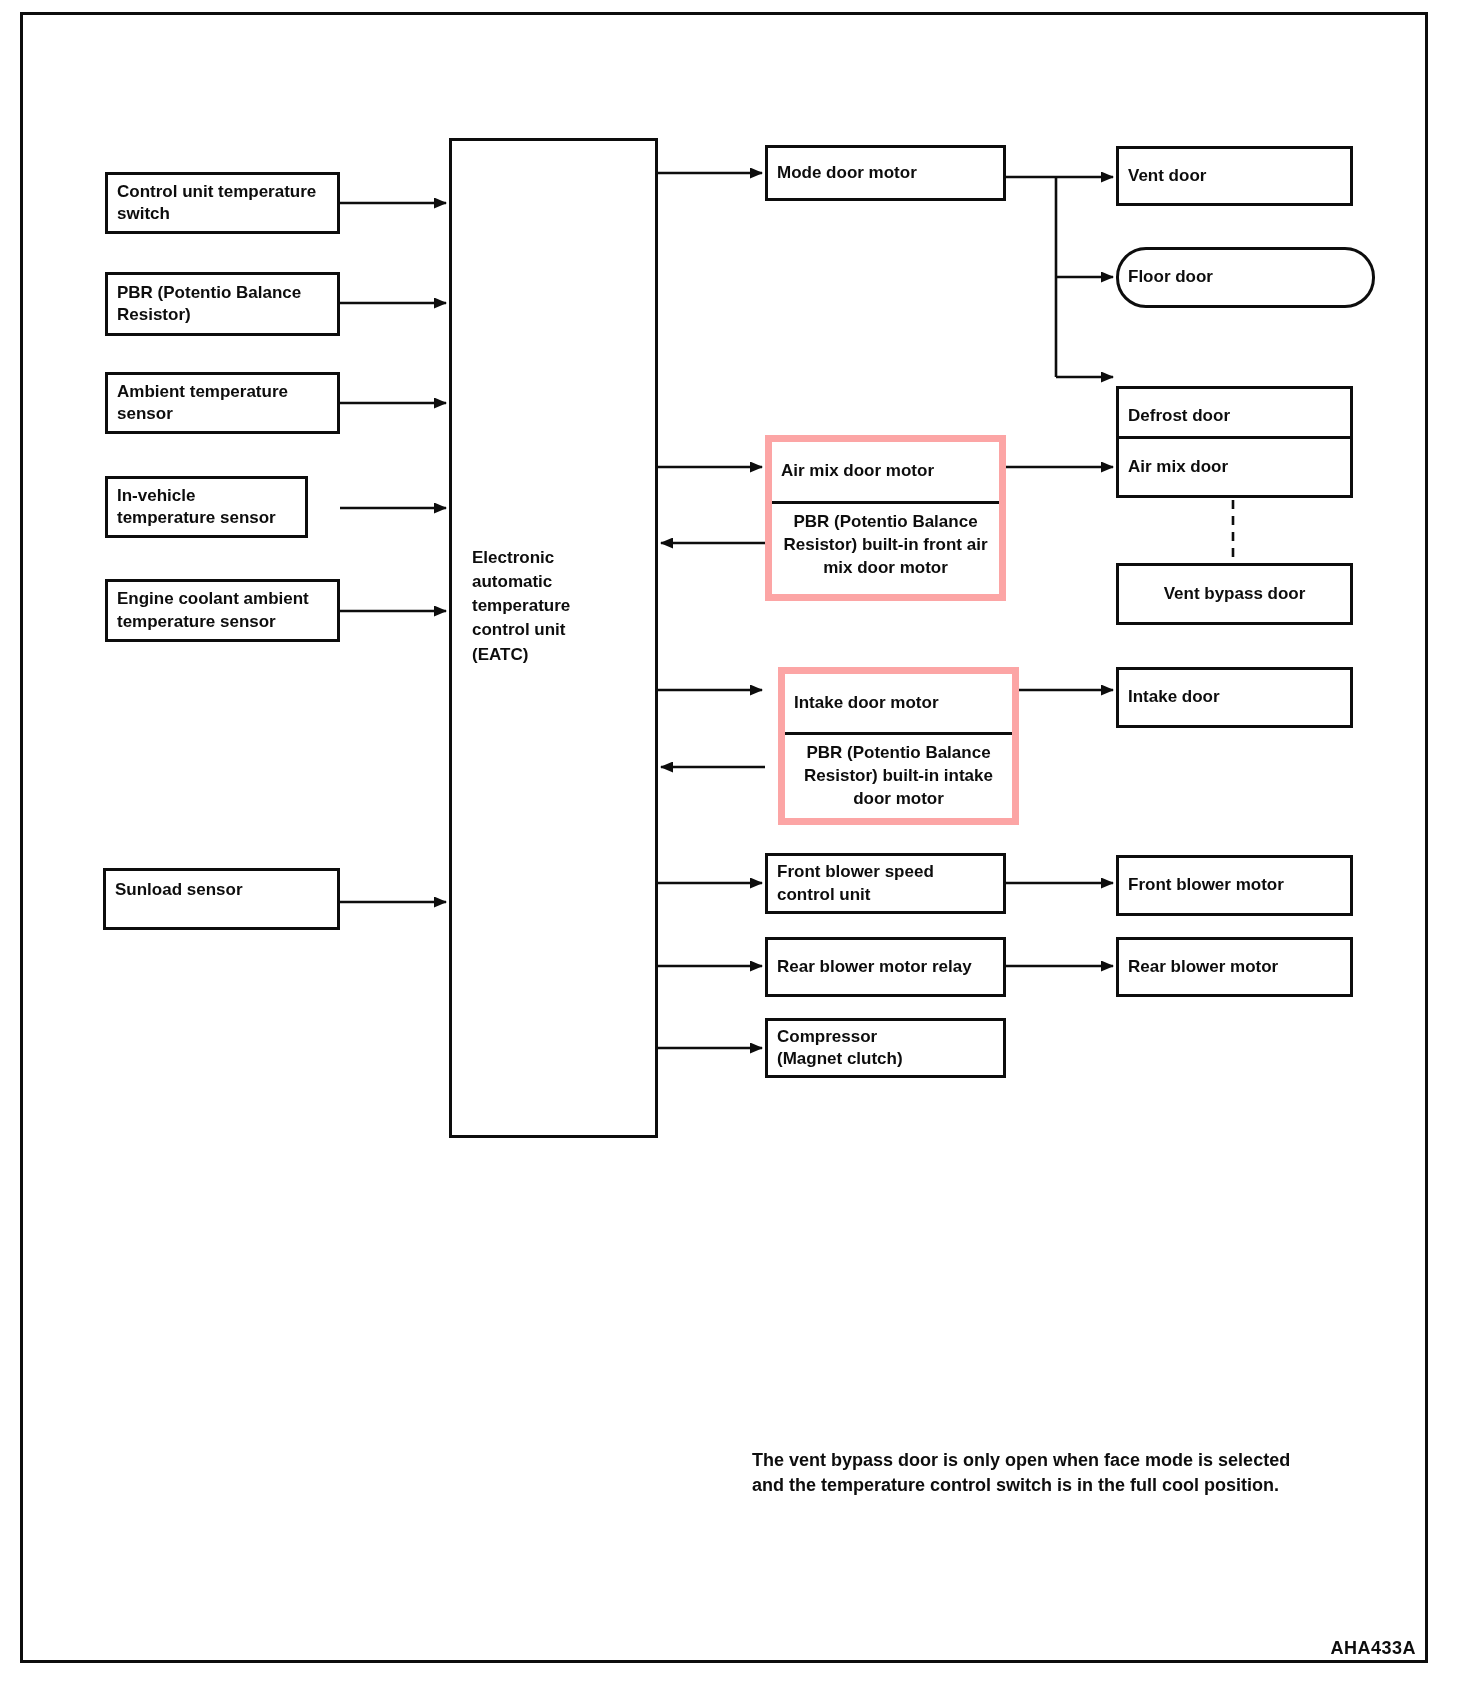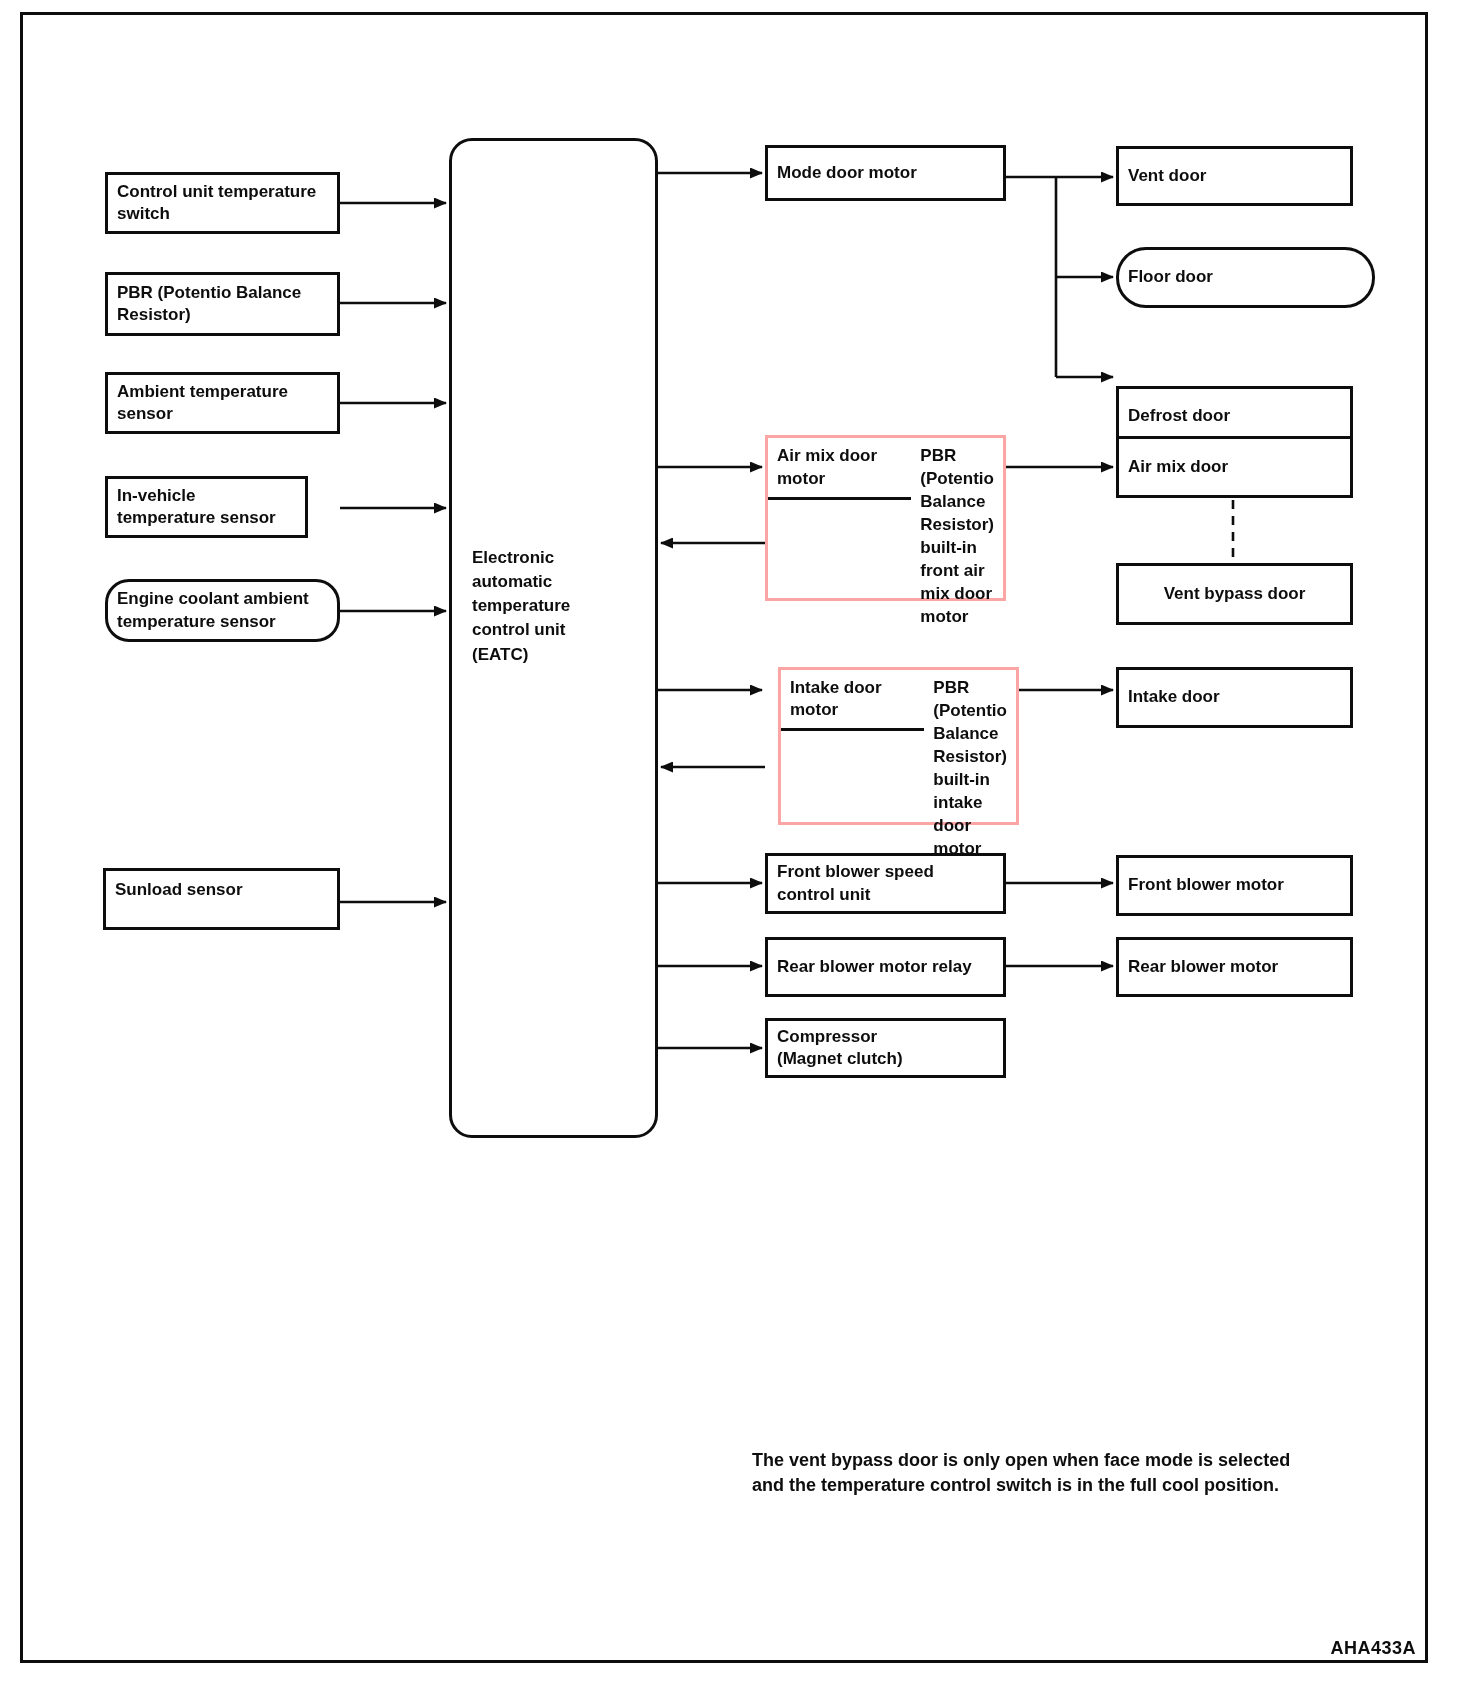--- a/index.html
+++ b/index.html
@@ -8,22 +8,22 @@
     font-family:"Liberation Sans", sans-serif;color:#0d0d0d;
     font-weight:bold;font-size:17px;line-height:1.3;
   }
   #frame{position:absolute;left:20px;top:12px;width:1402px;height:1645px;border:3px solid #0d0d0d;}
   .box{
     position:absolute;border:3px solid #0d0d0d;background:#fff;
     display:flex;align-items:center;box-sizing:border-box;
     padding:4px 9px;
   }
   .compound{
-    position:absolute;border:3px solid #fca5a5;background:#fff;
-    box-sizing:border-box;display:flex;flex-direction:row;
+    position:absolute;border:7px solid #fca5a5;background:#fff;
+    box-sizing:border-box;display:flex;flex-direction:column;text-align:center;
   }
   .compart-top{
     box-sizing:border-box;display:flex;align-items:center;
     border-bottom:3px solid #0d0d0d;padding:4px 9px;
   }
   .compart-bottom{
     box-sizing:border-box;flex:1;padding:7px 9px;line-height:1.35;
   }
   .center-text{justify-content:center;text-align:center;}
   .eatc-label{position:absolute;left:20px;top:405px;width:118px;line-height:1.42;}
@@ -82,28 +82,28 @@
   </div>
   <div class="box" style="left:105px;top:272px;width:235px;height:64px;">
     <span class="lbl">PBR (Potentio Balance Resistor)</span>
   </div>
   <div class="box" style="left:105px;top:372px;width:235px;height:62px;">
     <span class="lbl">Ambient temperature sensor</span>
   </div>
   <div class="box" style="left:105px;top:476px;width:203px;height:62px;">
     <span class="lbl">In-vehicle temperature sensor</span>
   </div>
-  <div class="box" style="left:105px;top:579px;width:235px;height:63px;border-radius:24px;">
+  <div class="box" style="left:105px;top:579px;width:235px;height:63px;">
     <span class="lbl">Engine coolant ambient temperature sensor</span>
   </div>
   <div class="box" style="left:103px;top:868px;width:237px;height:62px;align-items:flex-start;">
     <span class="lbl" style="margin-top:4px;text-align:center;">Sunload sensor</span>
   </div>
 
-  <div class="box" style="left:449px;top:138px;width:209px;height:1000px;padding:0;border-radius:23px;">
+  <div class="box" style="left:449px;top:138px;width:209px;height:1000px;padding:0;">
     <span class="eatc-label">Electronic automatic temperature control unit (EATC)</span>
   </div>
 
   <div class="box" style="left:765px;top:145px;width:241px;height:56px;">
     <span class="lbl">Mode door motor</span>
   </div>
 
   <div class="compound" style="left:765px;top:435px;width:241px;height:166px;">
     <div class="compart-top" style="height:62px;">
       <span class="lbl">Air mix door motor</span>

